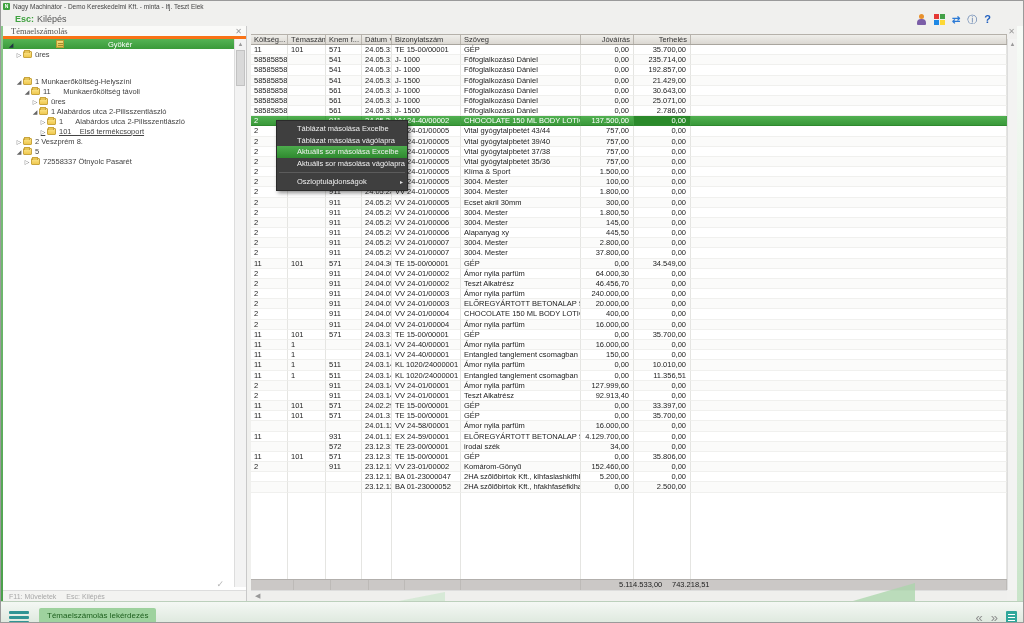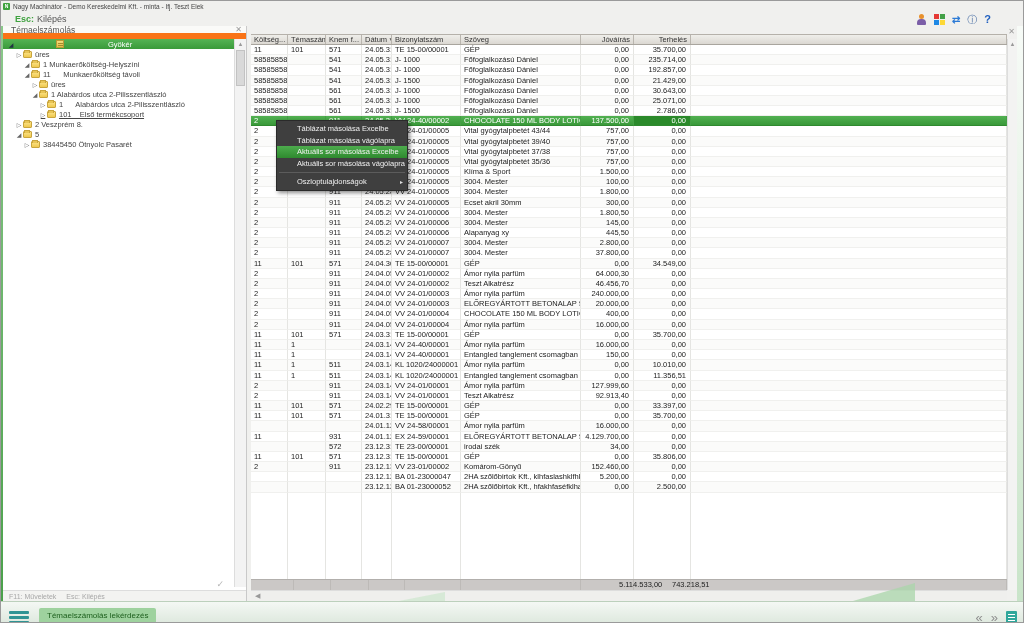--- a/index.html
+++ b/index.html
@@ -27,21 +27,21 @@
 
   
   .left-edge { position:absolute; left:0; top:25px; width:2px; height:575px; background:linear-gradient(#8cc98c,#4aa04a); }
   .right-edge { position:absolute; right:0; top:25px; width:8px; height:575px; background:linear-gradient(#f7fbf7,#c9e4c9); }
   .wedge { position:absolute; clip-path:polygon(0 100%, 100% 0, 100% 100%); opacity:.75; }
   .wedge-left { left:398px; top:591px; width:46px; height:9px; background:#cfe7cf; }
   .wedge-right { left:852px; top:582px; width:62px; height:18px; background:#a9d5a9; }
 
   
   .left-panel { position:absolute; left:2px; top:25px; width:244px; height:575px; background:#fff; border-right:1px solid #c9c9c9; }
-  .panel-header { position:absolute; left:0; top:0; width:100%; height:13px; background:#fafaf8; border-bottom:6px solid #f97316; display:flex; align-items:center; padding:0 4px 0 8px; }
+  .panel-header { position:absolute; left:0; top:0; width:100%; height:13px; background:#fafaf8; border-bottom:3px solid #f97316; display:flex; align-items:center; padding:0 4px 0 8px;font-family:Liberation Serif, serif; }
   .panel-title { font-size:8.5px; color:#555; }
   .close-x { margin-left:auto; color:#9a9a9a; font-size:8px; cursor:default; }
   .tree { position:absolute; left:0; top:13px; width:232px; height:548px; overflow:hidden; background:#fff; }
   .tree-row { display:flex; align-items:center; height:10px; font-size:7.5px; color:#444; white-space:pre; }
   .tree-row.selected { background:linear-gradient(#55b355,#3a9a3a); color:#fff;gap:41px; }
   .tree-arrow { width:8px; font-size:6px; color:#666; text-align:center; flex:none; }
   .tree-row.selected .tree-arrow { color:#234; }
   .folder-icon { position:relative; width:9px; height:7px; background:linear-gradient(#fbe389,#f0c94f); border:1px solid #c9a53d; border-radius:1px; margin-right:3px; flex:none; }
   .folder-icon::before { content:""; position:absolute; left:0; top:-2px; width:4px; height:2px; background:#e8c555; border:1px solid #c9a53d; border-bottom:none; }
   .notebook-icon { position:relative; width:8px; height:8px; background:linear-gradient(#f3dd7d,#e2bf45); border:1px solid #b99a35; margin-right:3px; flex:none; }
@@ -128,29 +128,29 @@
   <div class="right-edge"></div>
 
   <div class="left-panel">
     <div class="panel-header">
       <span class="panel-title">Témaelszámolás</span>
       <span class="close-x">✕</span>
     </div>
     <div class="tree">
         <div class="tree-row selected" style="padding-left: 4px;"><span class="tree-arrow">◢</span><span class="notebook-icon"></span><span class="tree-label">Gyökér</span></div>
         <div class="tree-row" style="padding-left: 12px;"><span class="tree-arrow">▷</span><span class="folder-icon"></span><span class="tree-label">üres</span></div>
-        <div class="tree-row" style="padding-left: 20px;"><span class="tree-arrow">◢</span><span class="folder-icon"></span><span class="tree-label">1 Munkaerőköltség-Helyszíni</span></div>
+        <div class="tree-row" style="padding-left: 12px; margin-top: 17px;"><span class="tree-arrow">◢</span><span class="folder-icon"></span><span class="tree-label">1 Munkaerőköltség-Helyszíni</span></div>
         <div class="tree-row" style="padding-left: 20px;"><span class="tree-arrow">◢</span><span class="folder-icon"></span><span class="tree-label">11      Munkaerőköltség távoli</span></div>
         <div class="tree-row" style="padding-left: 28px;"><span class="tree-arrow">▷</span><span class="folder-icon"></span><span class="tree-label">üres</span></div>
         <div class="tree-row" style="padding-left: 28px;"><span class="tree-arrow">◢</span><span class="folder-icon"></span><span class="tree-label">1 Alabárdos utca 2-Pilisszentlászló</span></div>
         <div class="tree-row" style="padding-left: 36px;"><span class="tree-arrow">▷</span><span class="folder-icon"></span><span class="tree-label">1      Alabárdos utca 2-Pilisszentlászló</span></div>
         <div class="tree-row" style="padding-left: 36px; text-decoration: underline;"><span class="tree-arrow">▷</span><span class="folder-icon"></span><span class="tree-label">101    Első termékcsoport</span></div>
         <div class="tree-row" style="padding-left: 12px;"><span class="tree-arrow">▷</span><span class="folder-icon"></span><span class="tree-label">2 Veszprém 8.</span></div>
         <div class="tree-row" style="padding-left: 12px;"><span class="tree-arrow">◢</span><span class="folder-icon"></span><span class="tree-label">5</span></div>
-        <div class="tree-row" style="padding-left: 20px;"><span class="tree-arrow">▷</span><span class="folder-icon"></span><span class="tree-label">38445450 Ötnyolc Pasarét</span></div>
+        <div class="tree-row" style="padding-left: 20px;"><span class="tree-arrow">▷</span><span class="folder-icon"></span><span class="tree-label">72558337 Ötnyolc Pasarét</span></div>
       </div>
     <div class="tree-scroll">
       <div class="scroll-arrow">▲</div>
       <div class="tree-thumb"></div>
     </div>
     <span class="panel-check">✓</span>
     <div class="panel-footer">
       <span class="footer-text">F11: Műveletek</span>
       <span class="footer-text">Esc: Kilépés</span>
     </div>

